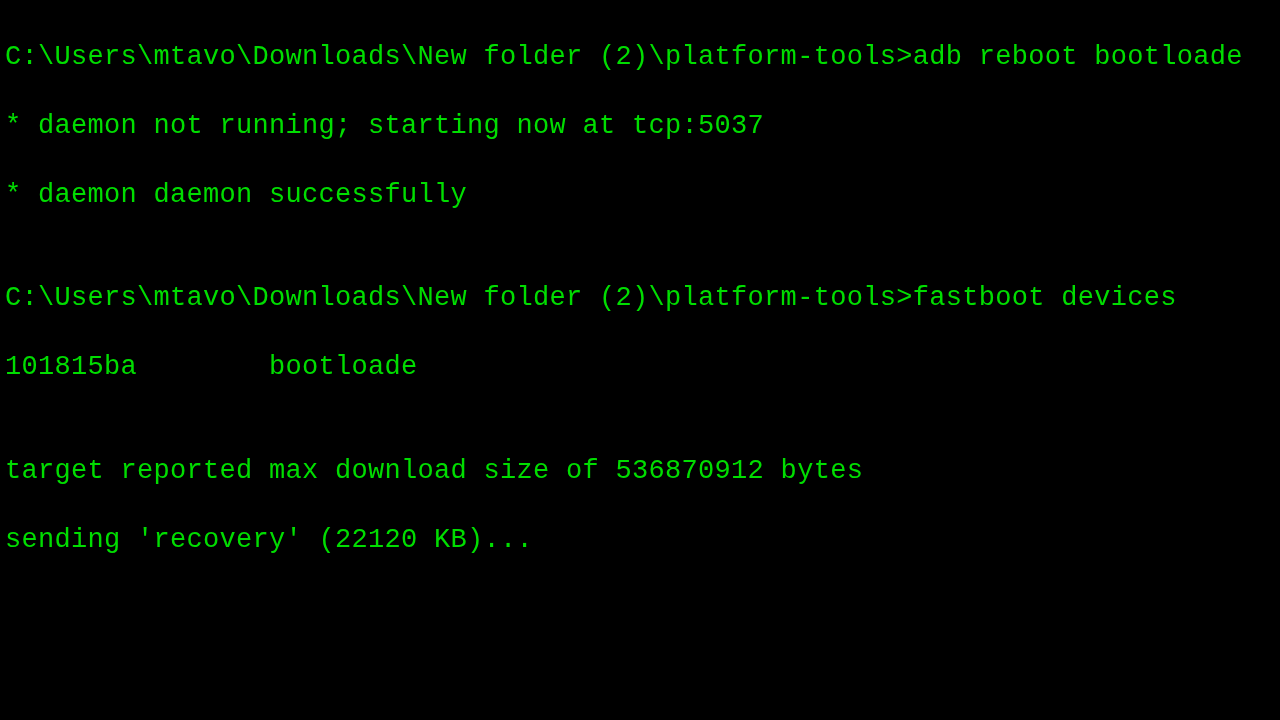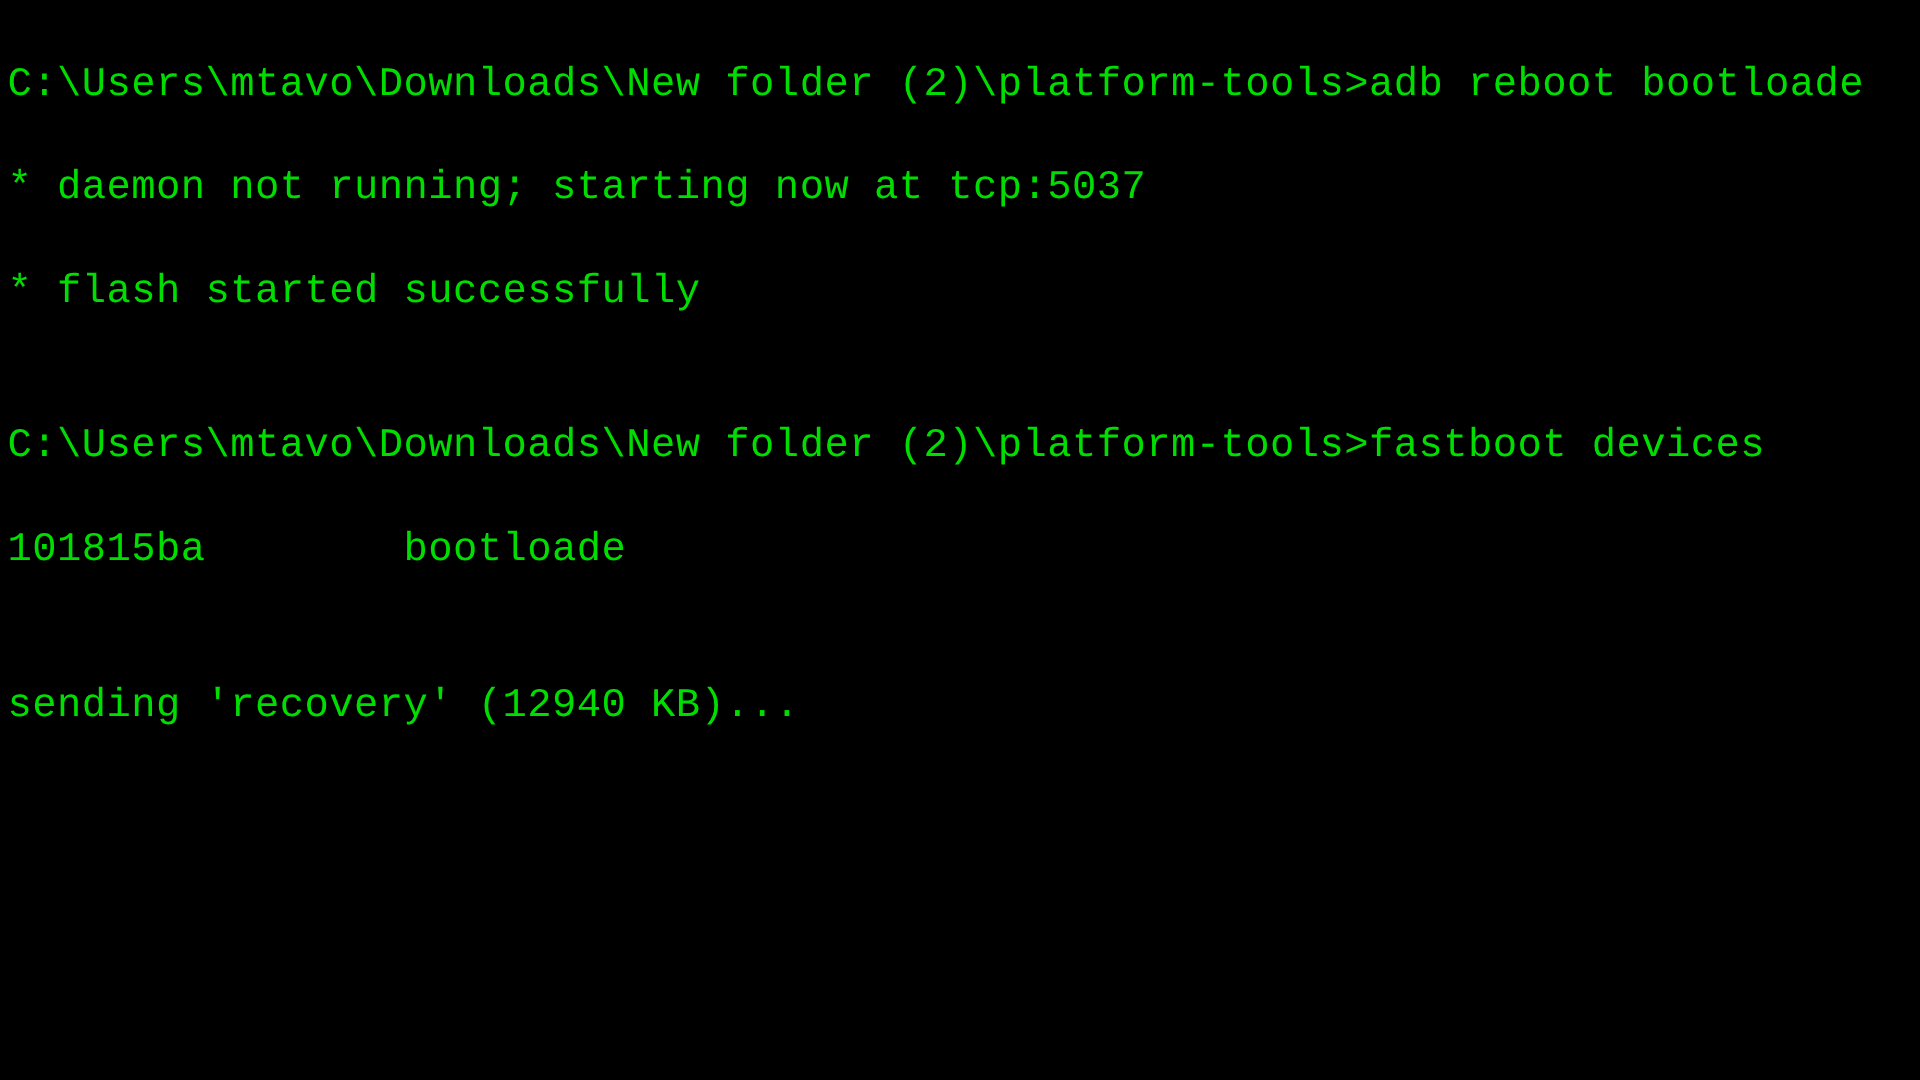--- a/index.html
+++ b/index.html
@@ -26,26 +26,27 @@
   .line {
     display: block;
   }
 </style>
 </head>
 <body>
 
 <div class="terminal">
 <span class="line">C:\Users\mtavo\Downloads\New folder (2)\platform-tools&gt;adb reboot bootloade</span>
 <span class="line">* daemon not running; starting now at tcp:5037</span>
-<span class="line">* flash started successfully</span>
+<span class="line">* daemon daemon successfully</span>
 <span class="line"></span>
 <span class="line">C:\Users\mtavo\Downloads\New folder (2)\platform-tools&gt;fastboot devices</span>
 <span class="line">101815ba        bootloade</span>
 <span class="line"></span>
-<span class="line">sending 'recovery' (12940 KB)...</span>
+<span class="line">target reported max download size of 536870912 bytes</span>
+<span class="line">sending 'recovery' (22120 KB)...</span>
 
 
 
 <span class="line"></span>
 
 
 <span class="line"></span>
 
 <span class="line"></span>
 

